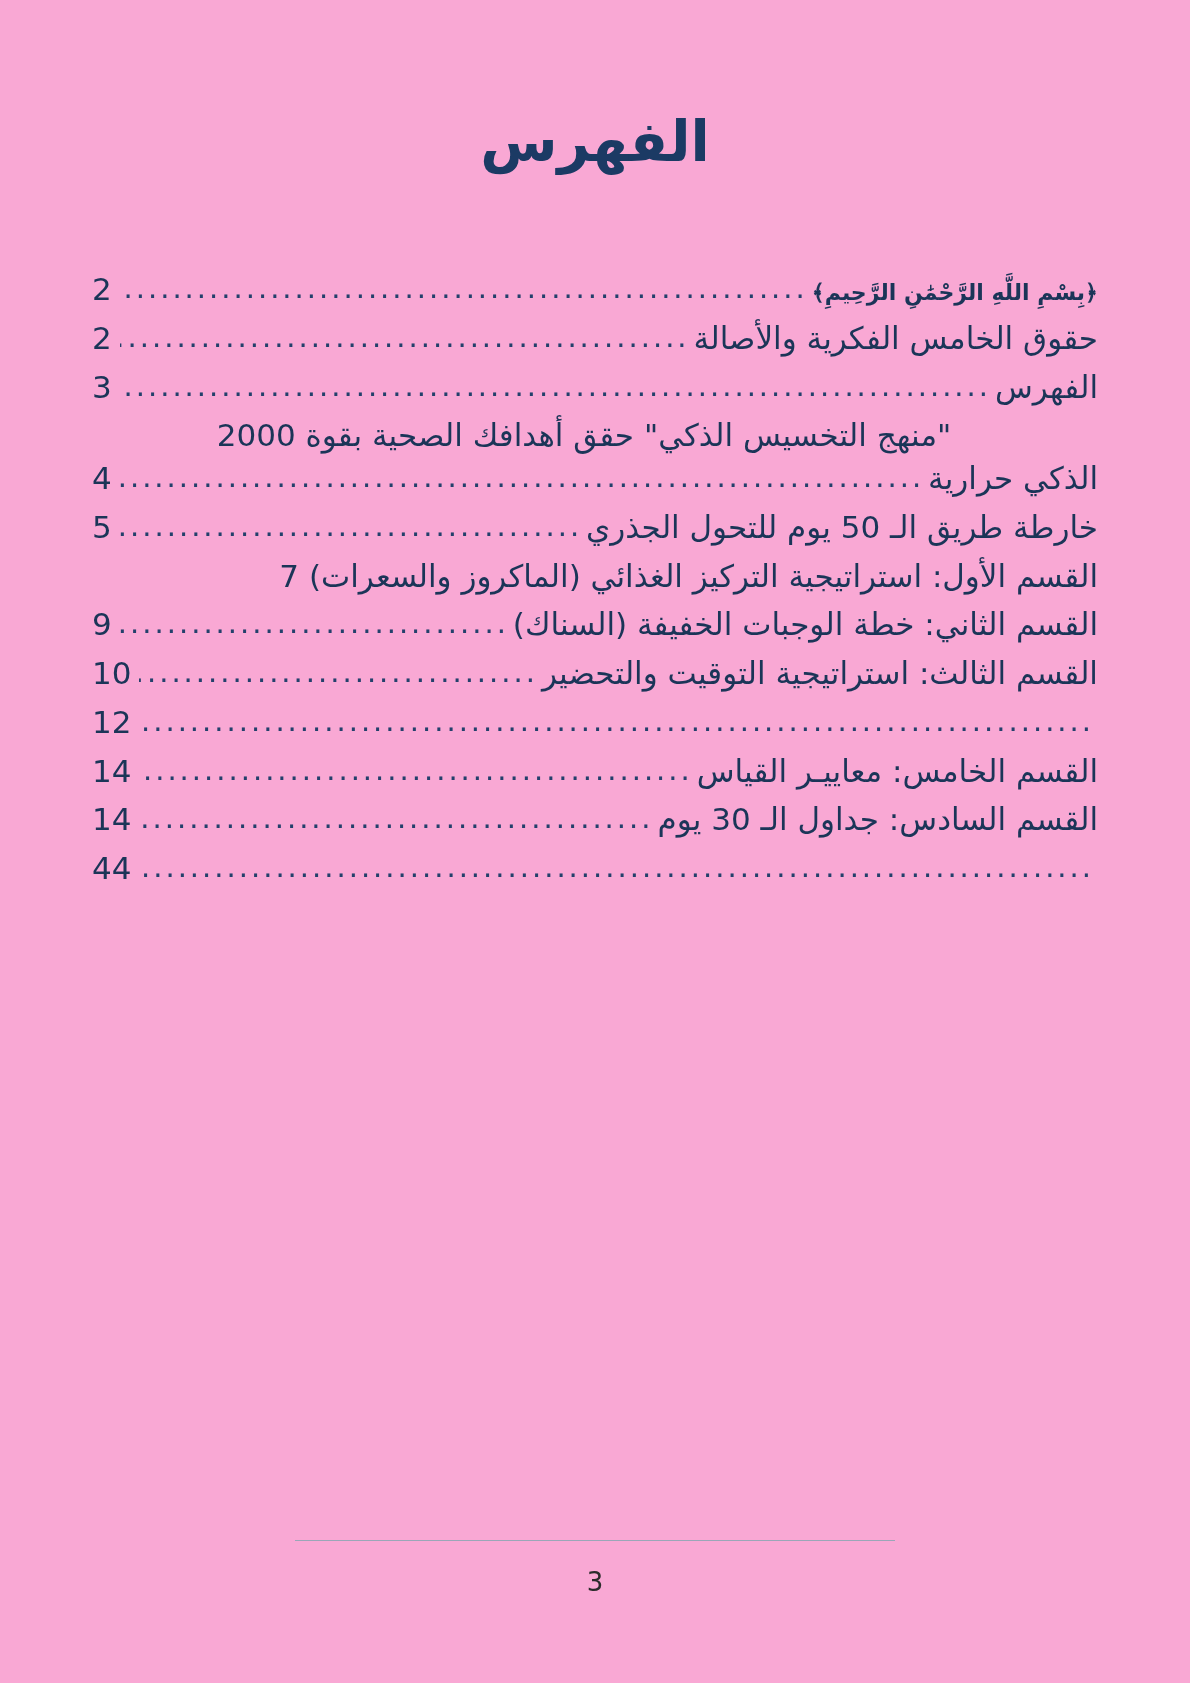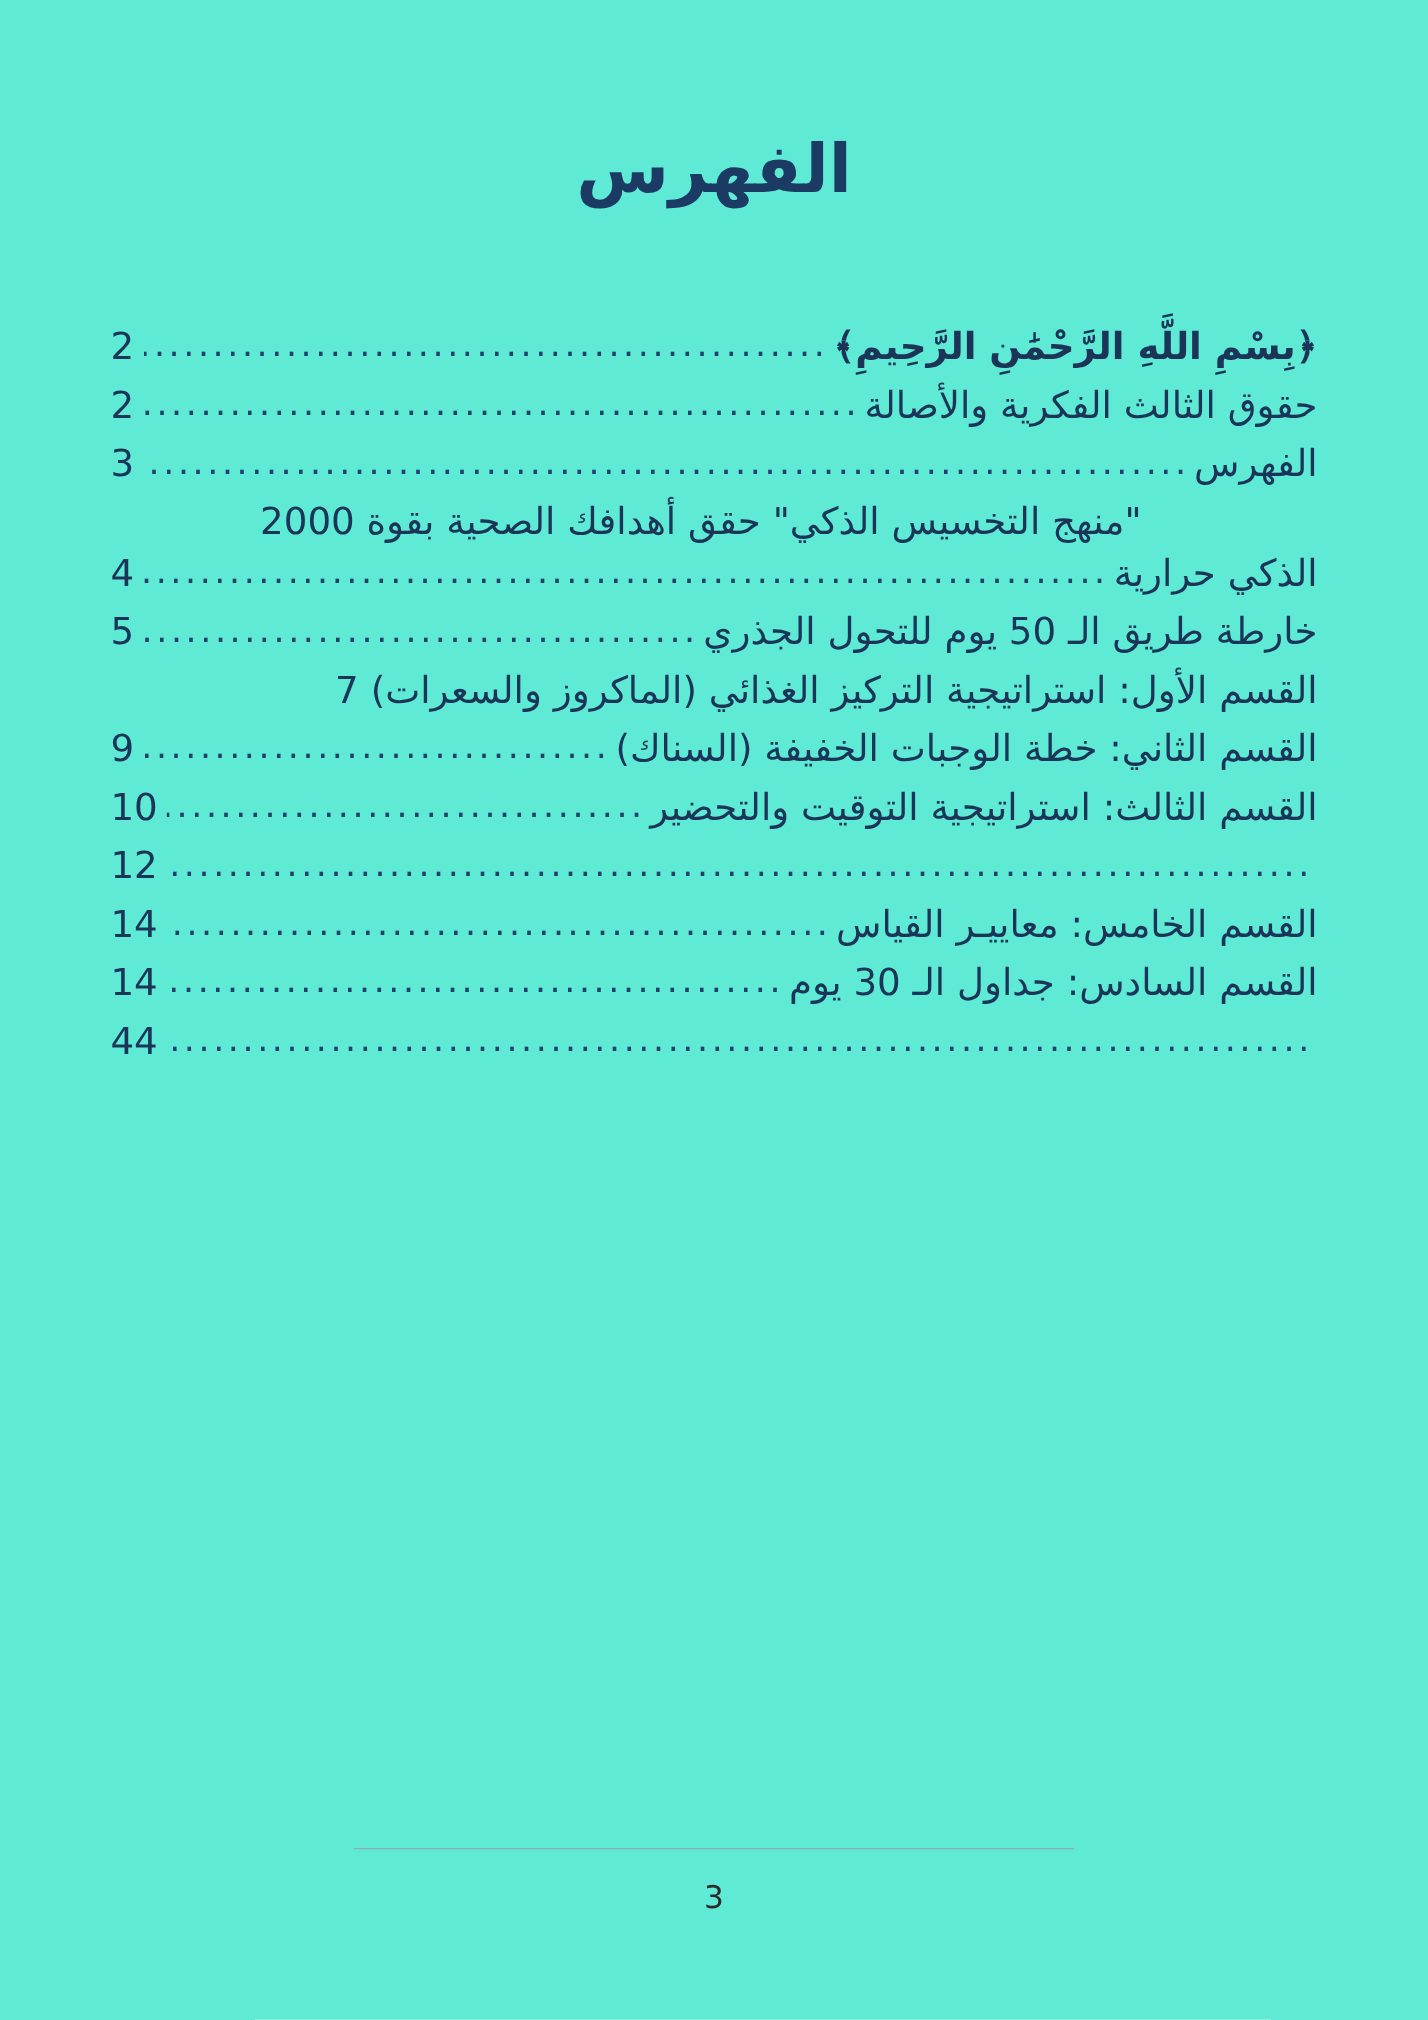--- a/index.html
+++ b/index.html
@@ -13,21 +13,21 @@
     height: 1683px;
     position: relative;
     font-family: "DejaVu Sans", "Liberation Sans", sans-serif;
     color: #1c3557;
     overflow: hidden;
   }
 
   .page {
     position: absolute;
     inset: 0;
-    background: #5eead4;
+    background: #f9a8d4;
   }
 
   
   .toc-title {
     position: absolute;
     top: 72px;
     left: 0;
     right: 0;
     text-align: center;
     font-size: 56px;
@@ -111,21 +111,21 @@
   .entry-wrap .wrap-line-2 {
     display: flex;
     flex-direction: row;
     align-items: baseline;
     width: 100%;
     direction: rtl;
   }
 
   
   .bismillah .entry-title {
-    font-size: 31px;
+    font-size: 22px;
     font-weight: 600;
     color: #1b3558;
   }
   .entry-noleader .entry-row {
     justify-content: flex-start;
   }
   .entry-noleader .entry-page {
     padding-inline-start: 10px;
   }
 
@@ -159,21 +159,21 @@
   <div class="toc-list">
       <div class="toc-entry bismillah">
         <div class="entry-row">
           <span class="entry-title">﴿بِسْمِ اللَّهِ الرَّحْمَٰنِ الرَّحِيمِ﴾</span>
           <span class="entry-leader">................................................................................................................................</span>
           <span class="entry-page">2</span>
         </div>
       </div>
       <div class="toc-entry">
         <div class="entry-row">
-          <span class="entry-title">حقوق الثالث الفكرية والأصالة</span>
+          <span class="entry-title">حقوق الخامس الفكرية والأصالة</span>
           <span class="entry-leader">................................................................................................................................</span>
           <span class="entry-page">2</span>
         </div>
       </div>
       <div class="toc-entry">
         <div class="entry-row">
           <span class="entry-title">الفهرس</span>
           <span class="entry-leader">................................................................................................................................</span>
           <span class="entry-page">3</span>
         </div>

